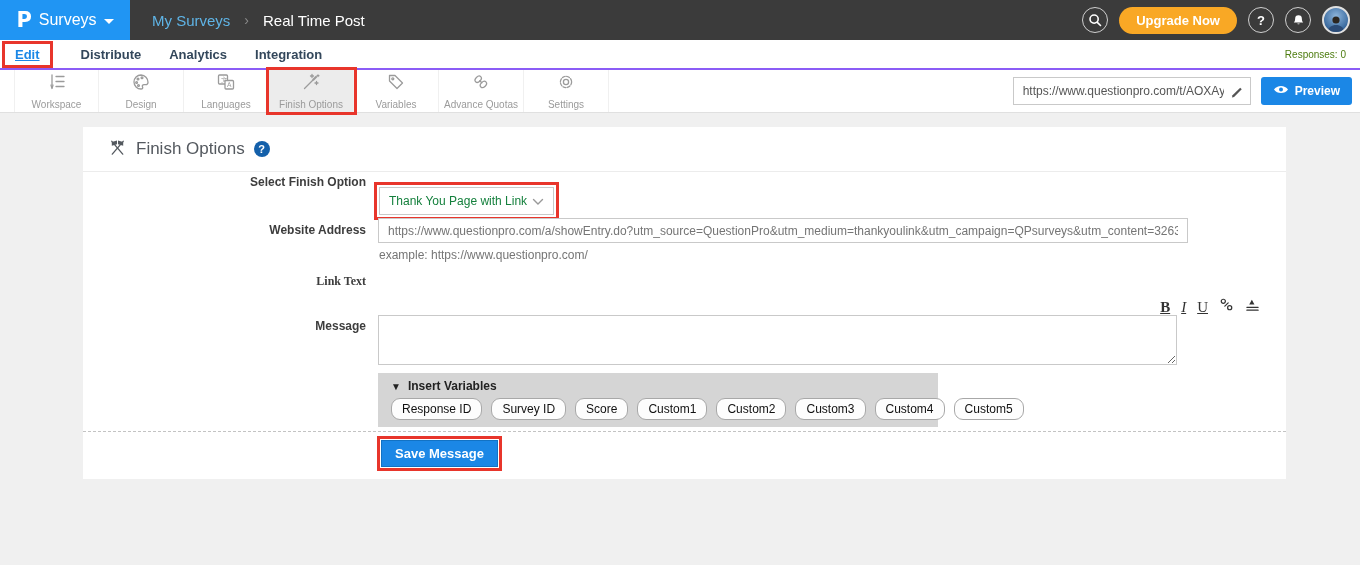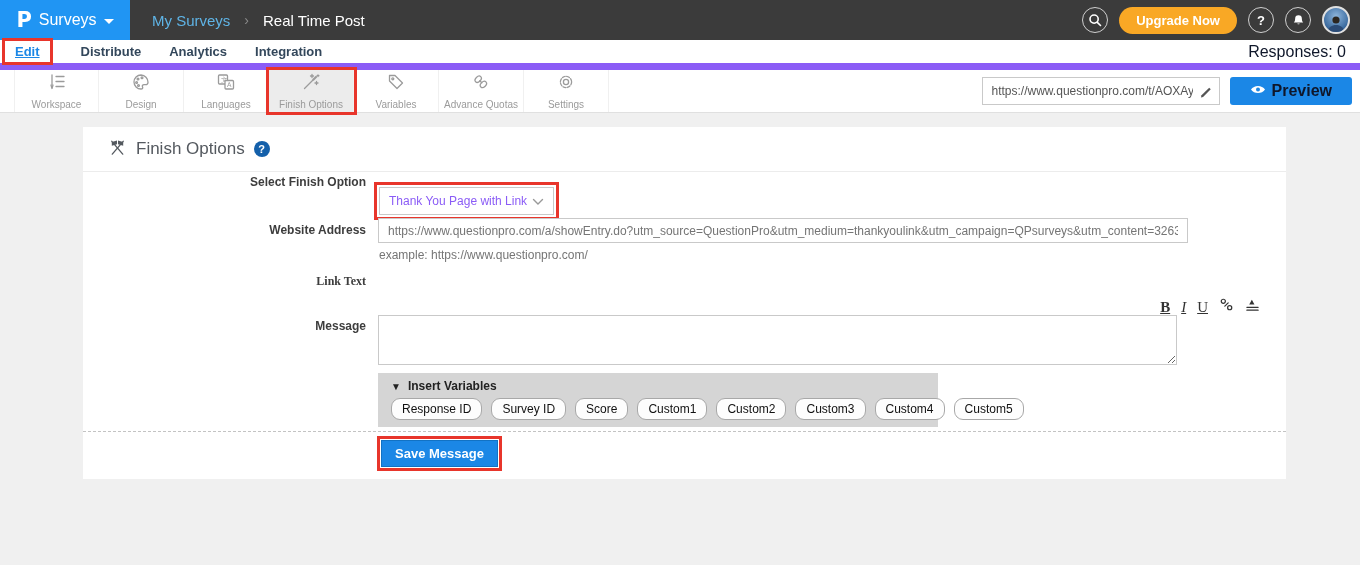--- a/index.html
+++ b/index.html
@@ -20,50 +20,50 @@
   .breadcrumb { display:flex; align-items:center; gap:14px; margin-left:22px; font-size:15px; }
   .crumb-parent { color:#5fb4e6; cursor:pointer; }
   .crumb-sep { color:#8a8a8a; font-size:14px; }
   .crumb-current { color:#fff; }
   .topbar-right { margin-left:auto; display:flex; align-items:center; gap:11px; padding-right:10px; }
   .circle-icon { width:26px; height:26px; border:1px solid #cfcfcf; border-radius:50%; display:flex; align-items:center; justify-content:center; cursor:pointer; color:#fff; font-size:13px; font-weight:bold; }
   .upgrade-btn { background:#f9a825; border:none; color:#fff; font-weight:bold; font-size:13px; border-radius:14px; height:27px; padding:0 17px; cursor:pointer; font-family:inherit; }
   .avatar { width:28px; height:28px; border-radius:50%; border:2px solid #e0e0e0; background:radial-gradient(circle at 50% 35%, #8fb6dc 0%, #39699e 70%, #27496e 100%); display:flex; align-items:flex-end; justify-content:center; overflow:hidden; cursor:pointer; }
 
   
-  .nav-row { position:absolute; top:40px; left:0; width:1360px; height:30px; background:#fff; border-bottom:7px solid #8b5cf6; display:flex; align-items:center; font-size:13px; }
+  .nav-row { position:absolute; top:40px; left:0; width:1360px; height:30px; background:#fff; border-bottom:2px solid #8b5cf6; display:flex; align-items:center; font-size:13px; }
   .red-box { border:3px solid #e8352b; }
   .edit-box { margin-left:2px; padding:3px 10px; display:inline-block; }
   .nav-tab { color:#33475b; font-weight:bold; cursor:pointer; margin-left:28px; }
   .nav-tab.active { color:#1b87e6; text-decoration:underline; margin-left:0; }
-  .responses { margin-left:auto; padding-right:14px; color:#0f172a; font-size:16px; }
+  .responses { margin-left:auto; padding-right:14px; color:#4d7c0f; font-size:10px; }
 
   
   .toolbar { position:absolute; top:70px; left:0; width:1360px; height:43px; background:#fff; border-bottom:1px solid #e0e0e0; display:flex; align-items:stretch; }
   .tb-item { width:85px; display:flex; flex-direction:column; align-items:center; justify-content:center; gap:3px; border-right:1px solid #f0f0f0; cursor:pointer; }
   .tb-item:first-child { margin-left:14px; border-left:1px solid #f0f0f0; }
   .tb-item .lbl { font-size:10px; color:#9b9b9b; white-space:nowrap; }
   .tb-item.active { background:#ececec; outline:3px solid #e8352b; outline-offset:0; }
   .icon-svg { stroke:#9b9b9b; fill:none; stroke-width:1.3; stroke-linecap:round; stroke-linejoin:round; }
   .tb-right { margin-left:auto; display:flex; align-items:center; gap:10px; padding-right:8px; }
   .url-wrap { position:relative; }
   .url-input { width:238px; height:28px; border:1px solid #c9c9c9; font-size:12px; color:#555; padding:0 26px 0 9px; font-family:inherit; background:#fff; }
   .pencil-btn { position:absolute; right:6px; top:6px; cursor:pointer; }
-  .preview-btn { background:#1b87e6; color:#0f172a; border:none; border-radius:3px; height:28px; padding:0 20px; font-size:16px; font-weight:bold; display:flex; align-items:center; gap:6px; cursor:pointer; font-family:inherit; }
+  .preview-btn { background:#1b87e6; color:#ffffff; border:none; border-radius:3px; height:28px; padding:0 12px; font-size:12px; font-weight:bold; display:flex; align-items:center; gap:6px; cursor:pointer; font-family:inherit; }
 
   
   .panel { position:absolute; left:83px; top:127px; width:1203px; height:352px; background:#fff; }
   .panel-header { position:absolute; top:0; left:0; right:0; height:45px; border-bottom:1px solid #ececec; display:flex; align-items:center; gap:9px; padding-left:25px; }
   .panel-title { color:#54595f; font-size:17px; }
   .help-dot { width:16px; height:16px; border-radius:50%; background:#1460aa; color:#fff; font-size:11px; font-weight:bold; display:flex; align-items:center; justify-content:center; cursor:pointer; }
 
   .flabel { position:absolute; left:0; width:283px; text-align:right; font-weight:bold; font-size:12px; color:#3d3d3d; }
   .dd-redbox { position:absolute; left:291px; top:55px; padding:2px; }
   .dropdown { width:175px; height:28px; border:1px solid #c9c9c9; display:flex; align-items:center; justify-content:space-between; padding:0 9px; cursor:pointer; background:#fff; }
-  .dropdown .dd-text { font-size:12px; color:#8b5cf6; }
+  .dropdown .dd-text { font-size:12px; color:#15803d; }
   .text-input { position:absolute; left:295px; width:810px; height:25px; border:1px solid #c9c9c9; font-size:12px; color:#757575; padding:0 9px; font-family:inherit; }
   .example-text { position:absolute; left:296px; top:121px; font-size:12px; color:#757575; }
   .editor-bar { position:absolute; left:295px; top:170px; width:882px; text-align:right; display:flex; justify-content:flex-end; align-items:center; gap:11px; }
   .ed-btn { font-family:"Liberation Serif", serif; font-size:15px; color:#333; text-decoration:underline; cursor:pointer; line-height:14px; }
   .ed-btn.b { font-weight:bold; }
   .ed-btn.i { font-style:italic; }
   .msg-area { position:absolute; left:295px; top:188px; width:799px; height:50px; border:1px solid #c9c9c9; resize:both; font-family:inherit; font-size:12px; color:#555; padding:4px 8px; }
   .vars-panel { position:absolute; left:295px; top:246px; width:560px; height:54px; background:#d5d5d5; }
   .vars-head { display:flex; align-items:center; gap:7px; padding:6px 0 0 13px; font-size:12px; font-weight:bold; color:#222; cursor:pointer; }
   .vars-caret { font-size:10px; color:#222; }

